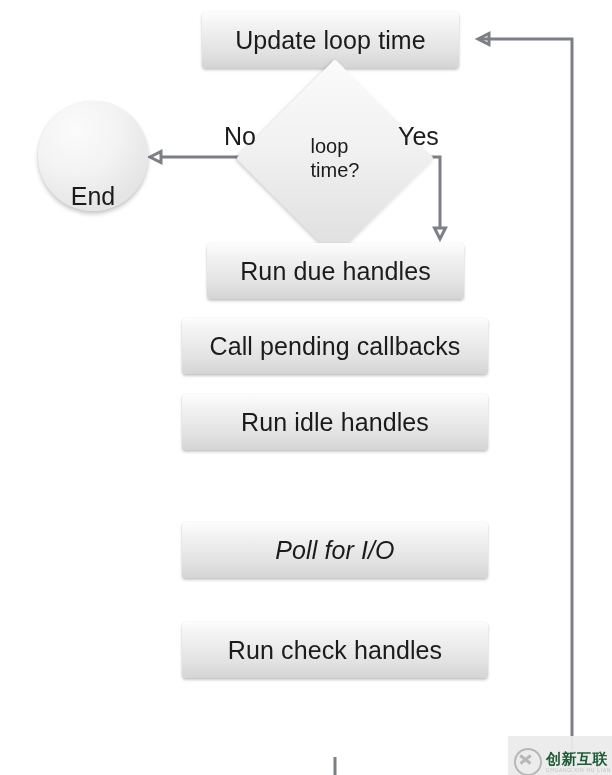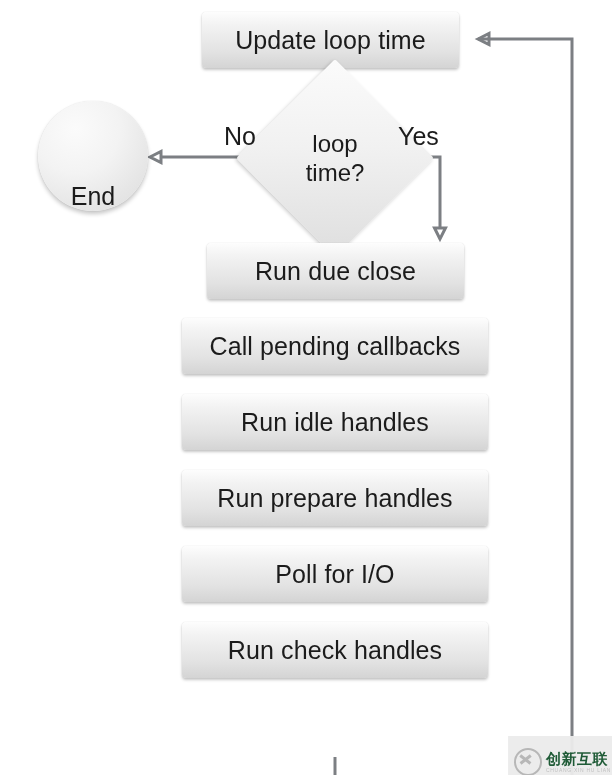--- a/index.html
+++ b/index.html
@@ -58,23 +58,22 @@
     position: absolute;
     inset: 0;
     background: linear-gradient(135deg, #fbfbfb 0%, #f1f1f1 45%, #dedede 100%);
     transform: rotate(45deg);
     border-radius: 3px;
     box-shadow: 0 2px 4px rgba(0,0,0,0.20);
   }
   .node-diamond .diamond-label {
     position: relative;
     z-index: 2;
-    text-align: center;
-    color: #1b1b1b;
-    font-size: 24px;
+    color: #1b1b1b;
+    font-size: 20px;
     line-height: 1.22;
   }
 
   
   .edge-label {
     position: absolute;
     color: #1b1b1b;
     font-size: 25px;
     white-space: nowrap;
   }
@@ -184,36 +183,33 @@
 
   <div class="edge-label" style="left:194px; top:122px;margin-left:30px;">
     <span>No</span>
   </div>
 
   <div class="edge-label" style="left:398px; top:122px;">
     <span>Yes</span>
   </div>
 
   <div class="node-box" style="left:207px; top:243px; width:257px; height:56px;">
-    <span>Run due close</span>
+    <span>Run due handles</span>
   </div>
 
   <div class="node-box" style="left:182px; top:318px; width:306px; height:56px;">
     <span>Call pending callbacks</span>
   </div>
 
   <div class="node-box" style="left:182px; top:394px; width:306px; height:56px;text-align:right;">
     <span>Run idle handles</span>
   </div>
 
-  <div class="node-box" style="left:182px; top:470px; width:306px; height:56px;">
-    <span>Run prepare handles</span>
-  </div>
-
-  <div class="node-box" style="left:182px; top:546px; width:306px; height:56px;">
+
+  <div class="node-box" style="left:182px; top:522px; width:306px; height:56px;font-style:italic;">
     <span>Poll for I/O</span>
   </div>
 
   <div class="node-box" style="left:182px; top:622px; width:306px; height:56px;">
     <span>Run check handles</span>
   </div>
 
 
   <div class="watermark" style="left:508px; top:736px; width:104px; height:39px;">
     <div class="wm-logo"></div>

